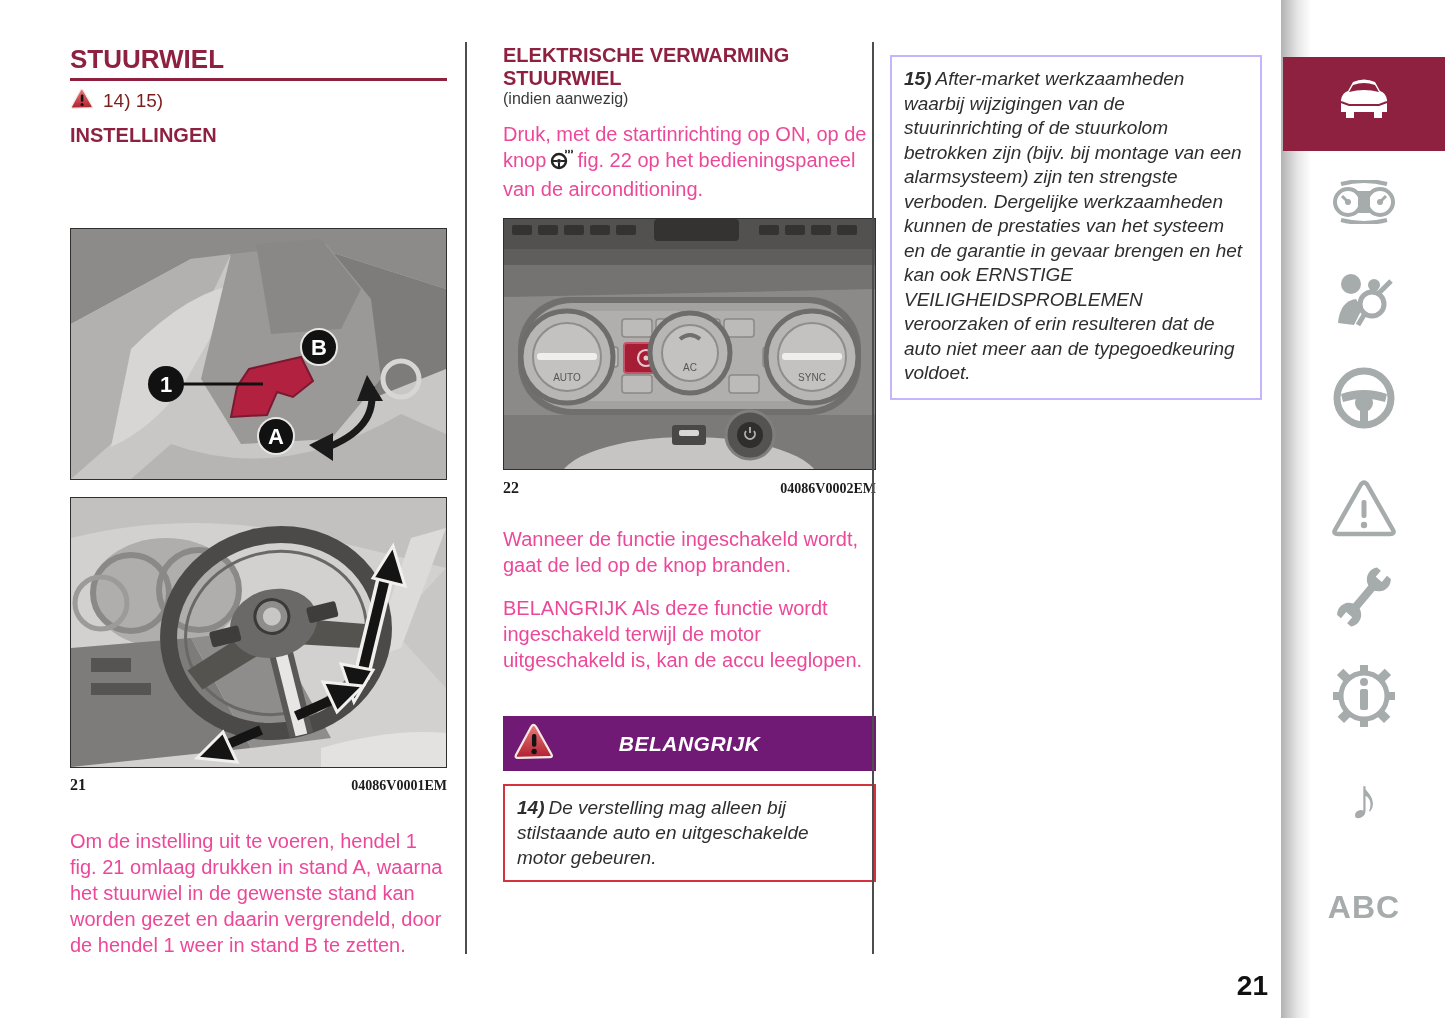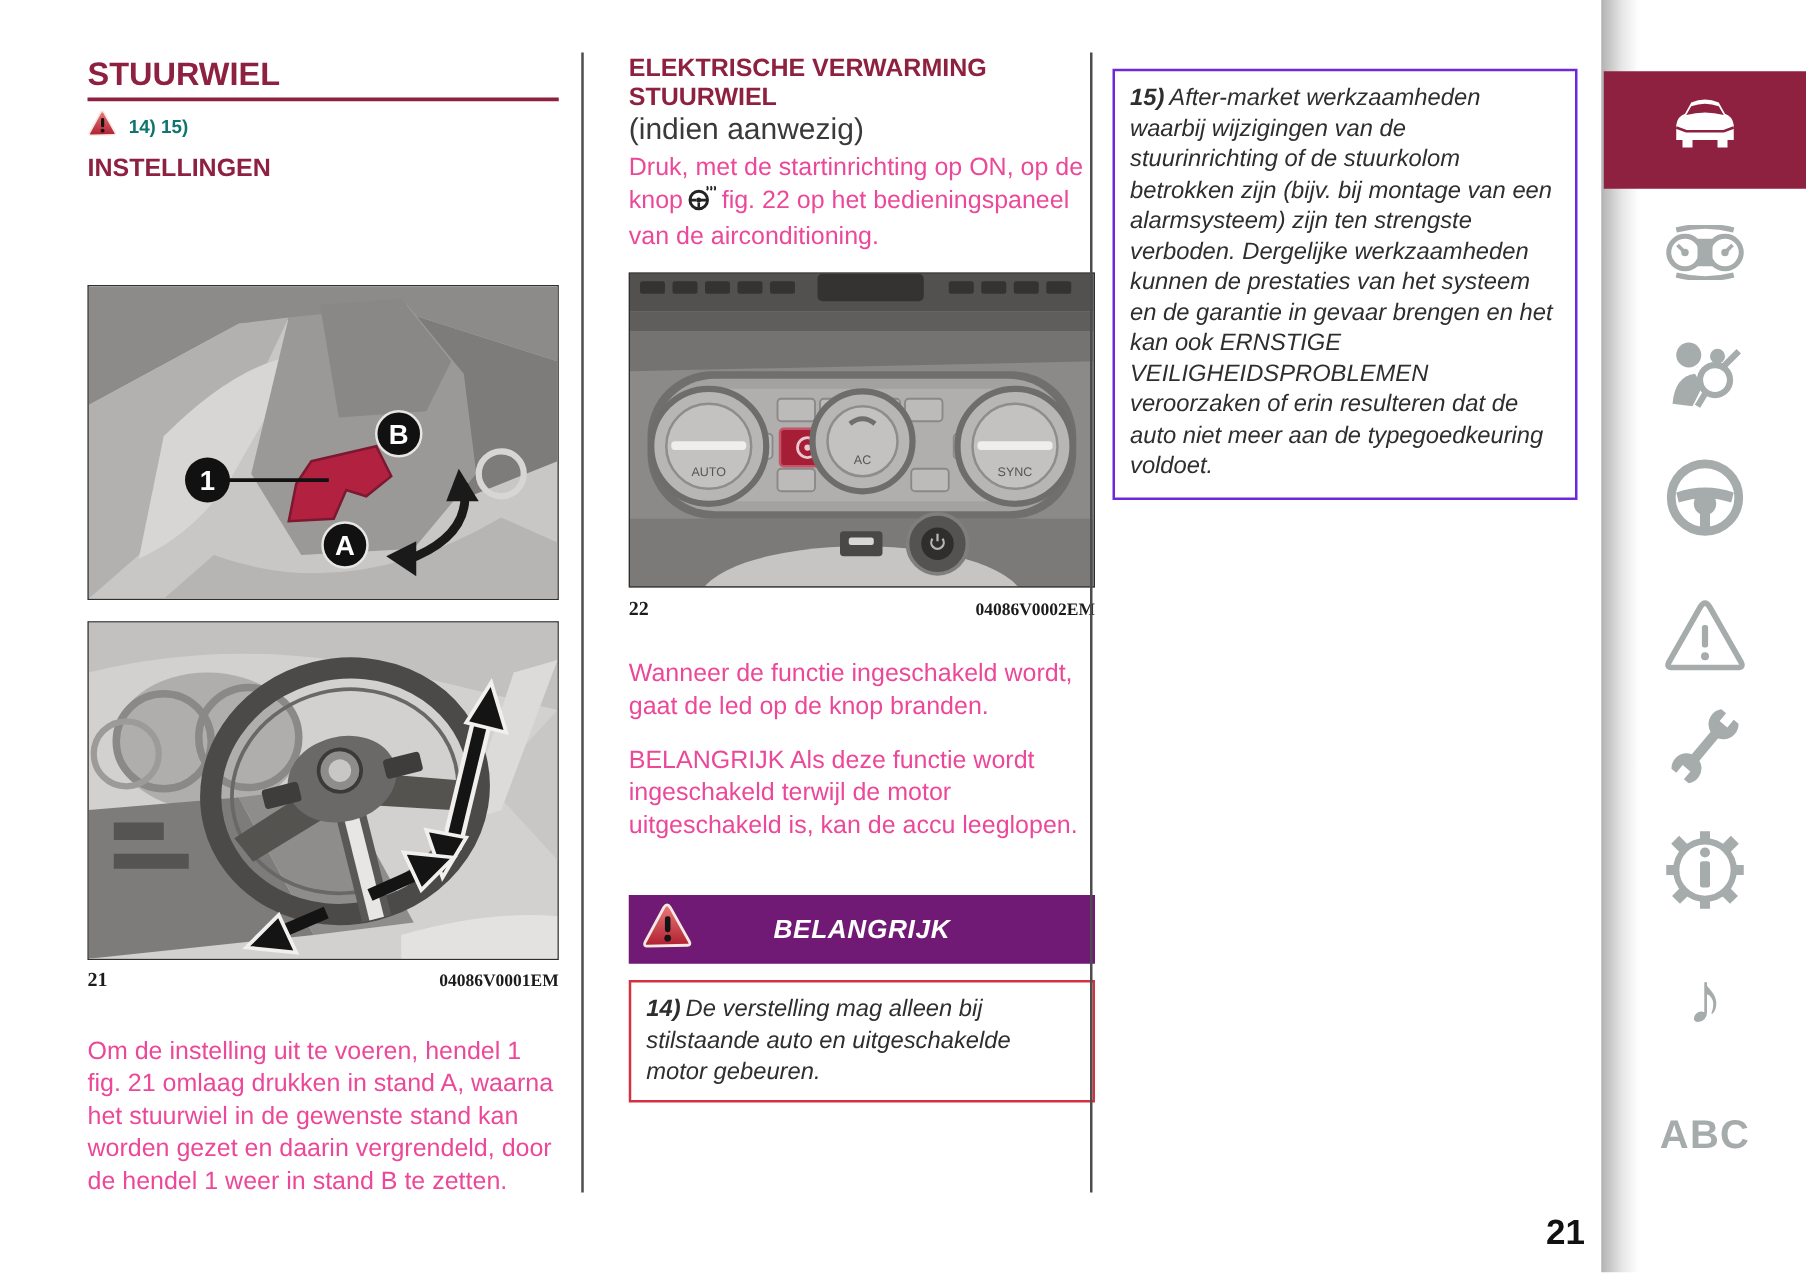--- a/index.html
+++ b/index.html
@@ -30,45 +30,45 @@
   .title-rule { position:absolute; top:78px; left:0; width:100%; height:3px; background:#8e2140; }
   .section-h {
     font-size:20px; font-weight:bold; color:#8e2140;
   }
   .bodytext { font-size:20px; line-height:26px; color:#ec4899; }
   .caption-row { position:absolute; left:0; width:100%; display:flex; justify-content:space-between; align-items:baseline;font-family:Liberation Serif, serif; }
   .cap-num  { font-size:16px; font-weight:bold; color:#1c1c1c; }
   .cap-code { font-size:14px; font-weight:bold; color:#1c1c1c; }
 
   .warn-row { position:absolute; top:88px; left:0; display:flex; align-items:center; gap:9px; }
-  .warn-refs { font-size:15px; font-weight:bold; color:#0f766e; }
+  .warn-refs { font-size:19px; font-weight:normal; color:#7f1d1d; }
 
   
   .figure { position:absolute; left:0; width:100%; border:1px solid #2f2f2f; overflow:hidden; background:#cac8c6; }
   .figure svg { display:block; }
 
   
   .mc-heading { position:absolute; top:44px; left:0; font-size:20px; line-height:23px; font-weight:bold; color:#8e2140; }
-  .mc-sub { position:absolute; top:90px; left:0; font-size:24px; color:#3a3a3a; }
+  .mc-sub { position:absolute; top:90px; left:0; font-size:16px; color:#3a3a3a; }
   .inline-icon { display:inline-block; vertical-align:-3px; margin:0 4px; }
 
   .banner {
     position:absolute; left:0; width:100%; height:55px; top:716px;
     background:#701a75; display:flex; align-items:center;
   }
   .banner-label {
     position:absolute; left:0; width:100%; text-align:center;
     font-size:21px; font-weight:bold; font-style:italic; color:#ffffff; letter-spacing:0.5px;
   }
   .banner .tri { margin-left:10px; z-index:2; }
 
   .notebox { position:absolute; left:0; width:100%; font-style:italic; font-size:19px; line-height:25px; color:#2e2e2e; background:#fff; }
   .notebox b { font-style:italic; }
   #note14 { top:784px; border:2px solid #d4323f; padding:9px 12px 10px 12px; }
-  #note15 { top:55px;  border:2px solid #6d28d9; padding:10px 12px 12px 12px; line-height:24.5px; }
+  #note15 { top:55px;  border:2px solid #c4b5fd; padding:10px 12px 12px 12px; line-height:24.5px; }
   .note-label { font-weight:bold; margin-right:4px; }
 
   
   #sidebar-shadow {
     left:1281px; top:0; width:30px; height:1018px;
     background:linear-gradient(to right,#b2b2b2 0%, #e6e6e6 55%, #ffffff 100%);
   }
   #sidebar { left:1283px; top:0; width:162px; height:1018px; }
   .side-item { position:absolute; left:0; width:162px; display:flex; align-items:center; justify-content:center; }
   #tab-active {

